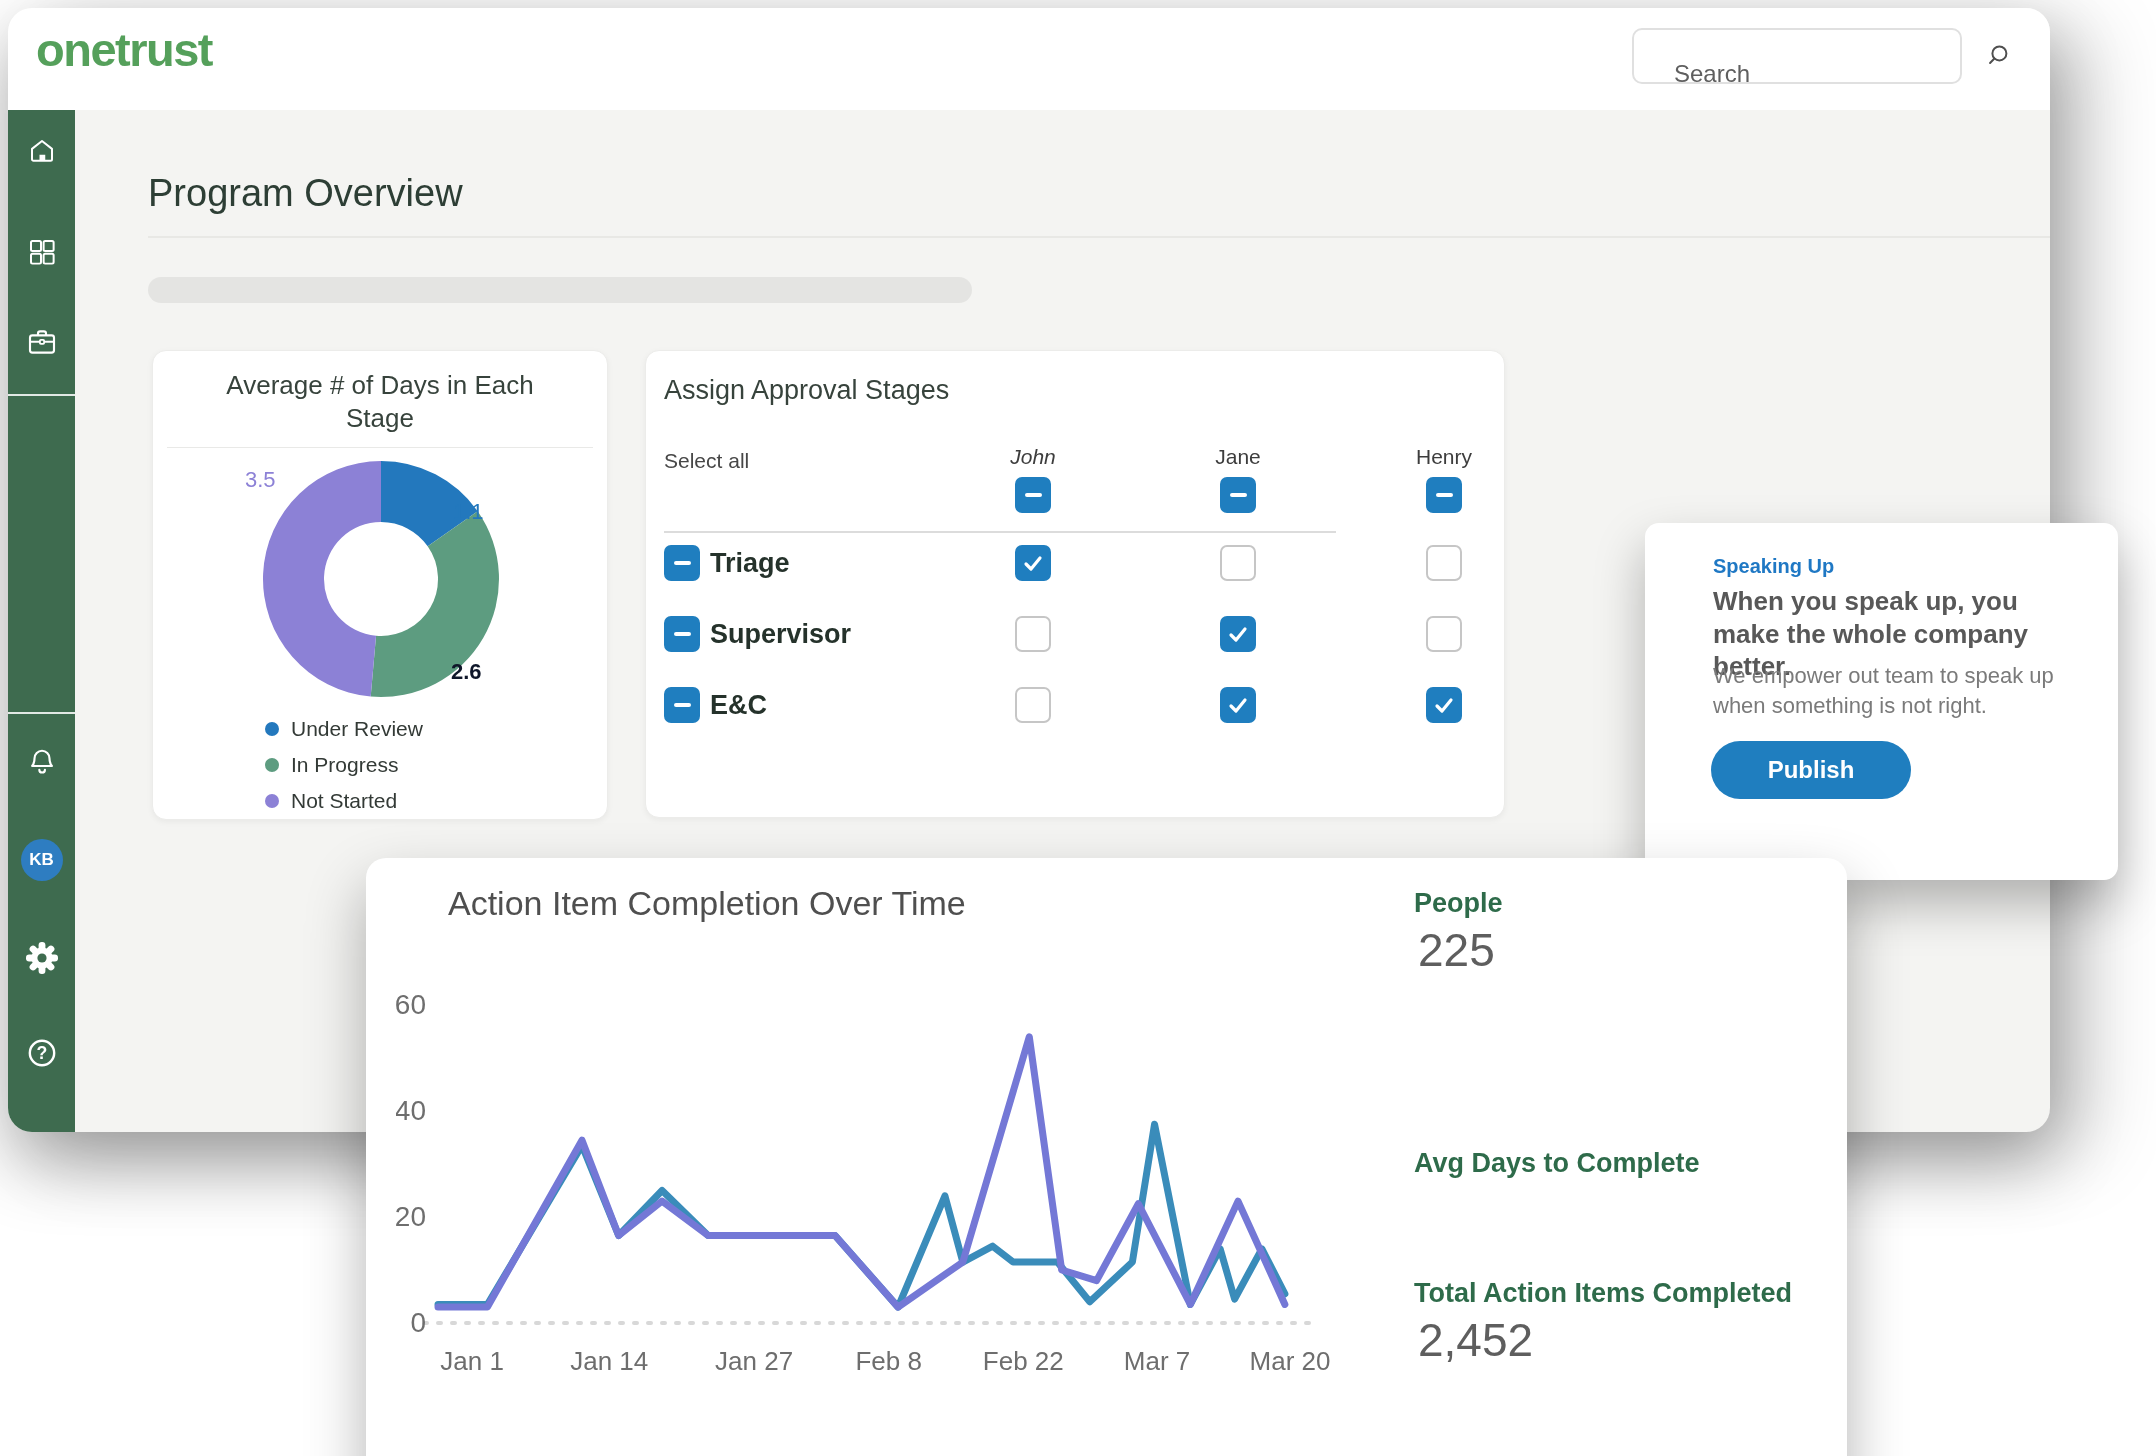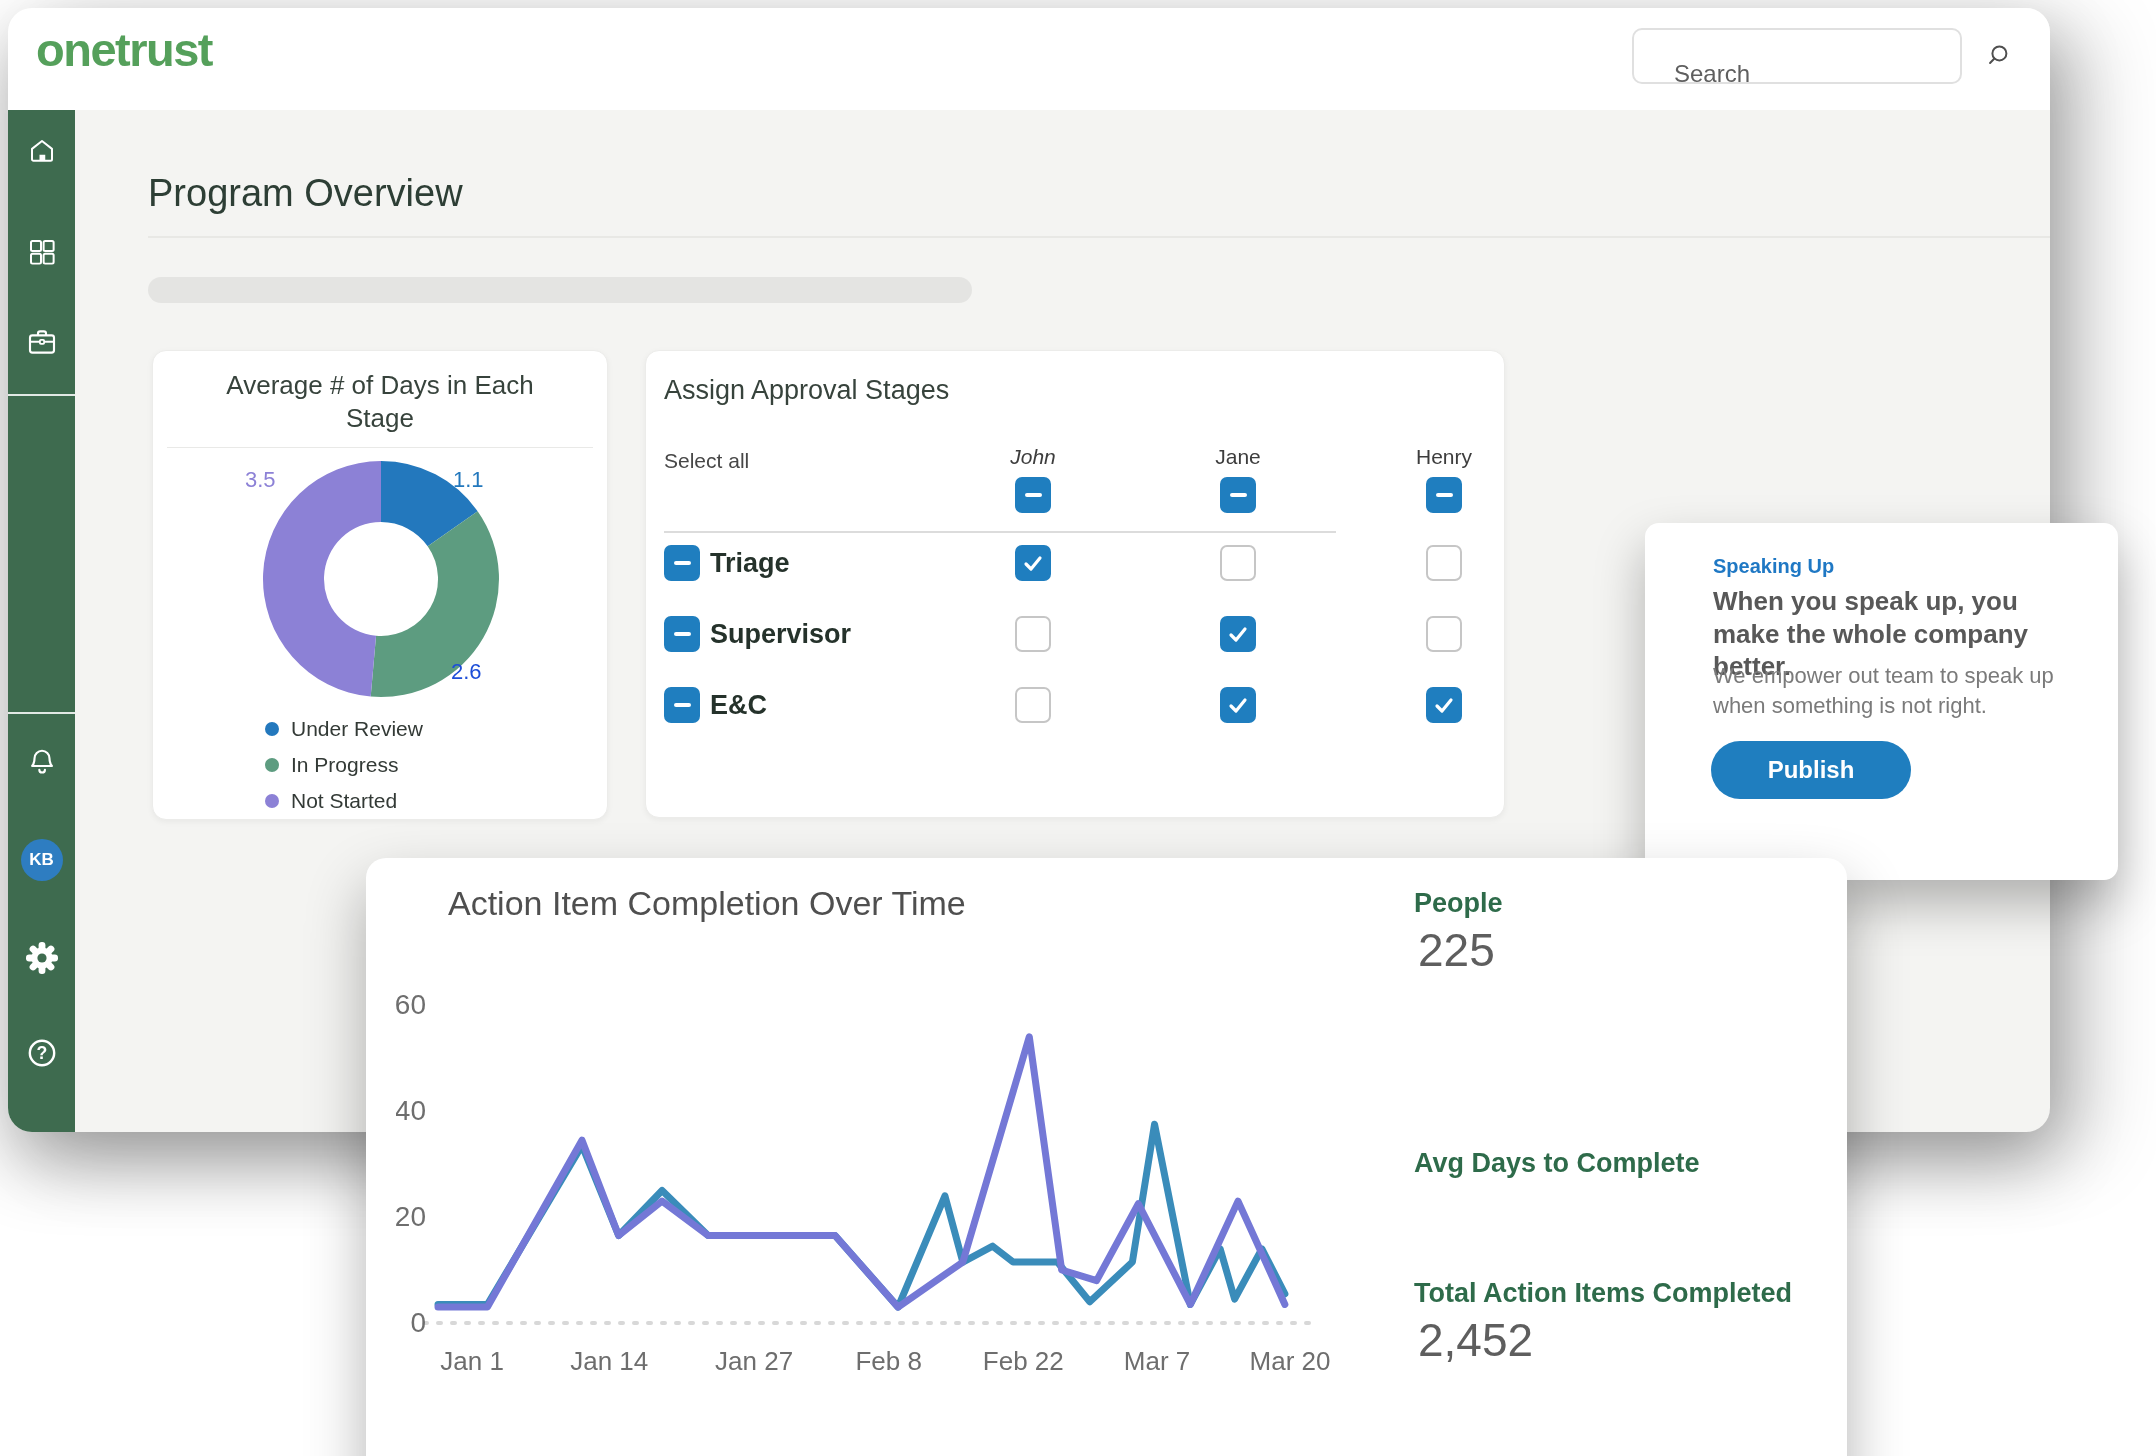--- a/index.html
+++ b/index.html
@@ -171,22 +171,22 @@
     <div class="card card-donut">
       <div class="c1-title">Average # of Days in Each Stage</div>
       <div class="c1-div"></div>
       <div class="donut-wrap">
         <svg id="donut-svg" width="260" height="260" viewBox="0 0 260 260">
             <path d="M130,12 A118 118 0 0 1 226.659941226101,62.31798051057655 L176.69166652447254,97.30614312799037 A57 57 0 0 0 130,73 Z" fill="#2378bd"></path>
             <path d="M226.659941226101,62.31798051057655 A118 118 0 0 1 119.71562235577636,247.55097437482596 L125.03212266338349,186.7830977912295 A57 57 0 0 0 176.69166652447254,97.30614312799037 Z" fill="#5d9c80"></path>
             <path d="M119.71562235577636,247.55097437482596 A118 118 0 0 1 129.99999999999997,12 L130,73 A57 57 0 0 0 125.03212266338349,186.7830977912295 Z" fill="#8c81d6"></path>
           </svg>
       </div>
-      <span class="donut-val dv-0" id="dval-0" style="color: rgb(35, 120, 189);">1.1</span>
-      <span class="donut-val dv-1" id="dval-1" style="color: #1d4ed8;">2.6</span>
+      <span class="donut-val dv-0" id="dval-0" style="color: rgb(35, 120, 189); margin-top: 32px;">1.1</span>
+      <span class="donut-val dv-1" id="dval-1" style="color: #0f172a; font-weight: bold;">2.6</span>
       <span class="donut-val dv-2" id="dval-2" style="color: rgb(140, 129, 214);">3.5</span>
       <div class="legend" id="donut-legend">
           <div class="legend-row">
             <span class="legend-dot" style="background: rgb(35, 120, 189);"></span>
             <span class="legend-label">Under Review</span>
           </div>
           <div class="legend-row">
             <span class="legend-dot" style="background: rgb(93, 156, 128);"></span>
             <span class="legend-label">In Progress</span>
           </div>

